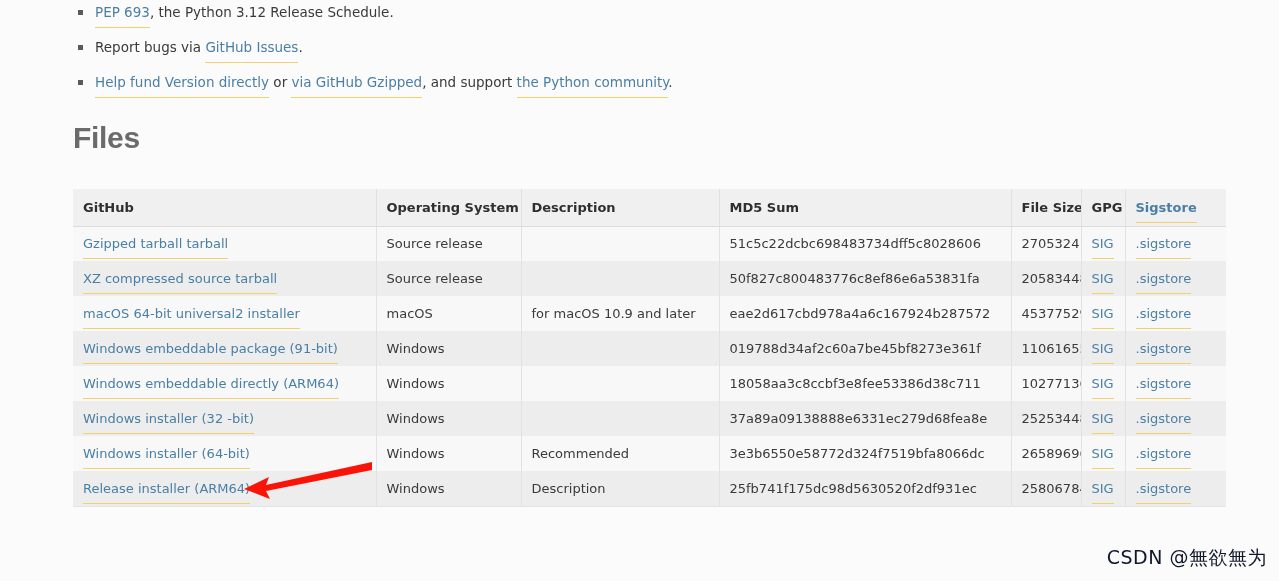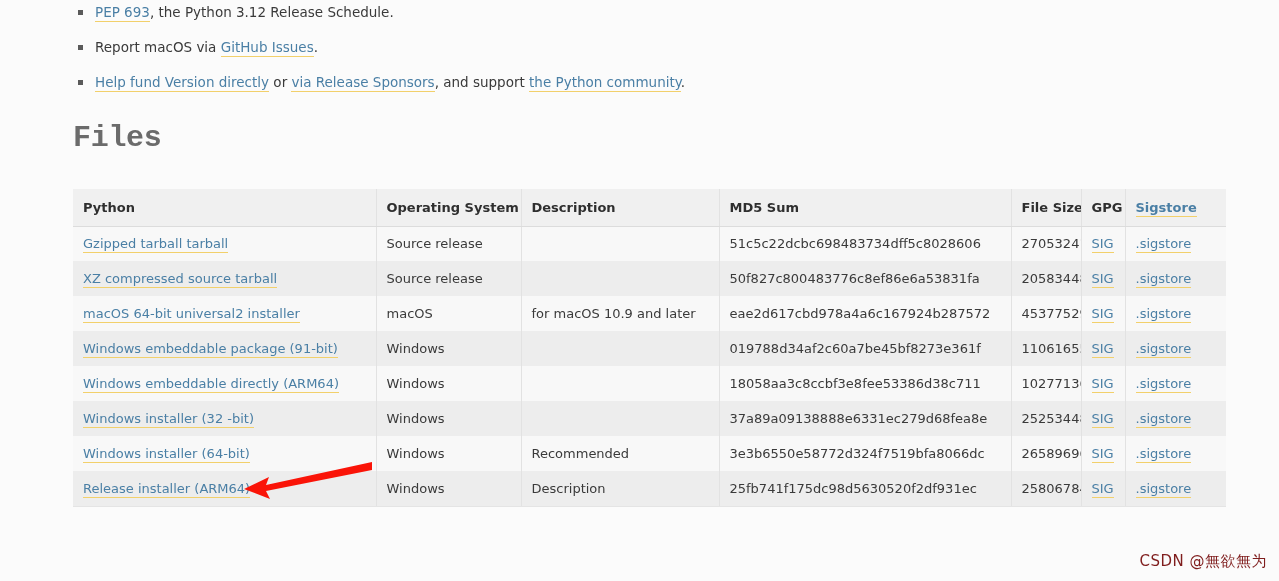--- a/index.html
+++ b/index.html
@@ -42,33 +42,33 @@
     top: 7px;
     width: 5px;
     height: 5px;
     background: #5a5a5a;
   }
 
   a.lnk {
     color: #4a7fa5;
     text-decoration: none;
     border-bottom: 1.5px solid #f2d06b;
-    padding-bottom: 1px;
+    padding-bottom: 7px;
   }
 
   
   .files-heading {
     position: absolute;
     left: 73px;
     top: 121px;
     font-size: 30px;
     font-weight: bold;
     color: #6b6b6b;
     letter-spacing: -0.3px;
-    font-family: Liberation Mono, monospace;
+    font-family: Liberation Sans, sans-serif;
   }
 
   
   .files-table-wrap {
     position: absolute;
     left: 73px;
     top: 189px;
     width: 1153px;
   }
   table.files {
@@ -121,51 +121,51 @@
     width: 136px;
     height: 46px;
     pointer-events: none;
   }
 
   
   .watermark {
     position: absolute;
     right: 12px;
     bottom: 10px;
-    font-size: 15px;
-    color: #7f1d1d;
+    font-size: 19px;
+    color: #0f172a;
     letter-spacing: 0.5px;
     white-space: nowrap;
   }
 </style>
 </head>
 <body>
 
 <ul class="bullet-list" id="bullet-list">
     <li><a class="lnk" href="#">PEP 693</a><span>, the Python 3.12 Release Schedule.</span></li>
-    <li><span>Report macOS via </span><a class="lnk" href="#">GitHub Issues</a><span>.</span></li>
-    <li><a class="lnk" href="#">Help fund Version directly</a><span> or </span><a class="lnk" href="#">via Release Sponsors</a><span>, and support </span><a class="lnk" href="#">the Python community</a><span>.</span></li>
+    <li><span>Report bugs via </span><a class="lnk" href="#">GitHub Issues</a><span>.</span></li>
+    <li><a class="lnk" href="#">Help fund Version directly</a><span> or </span><a class="lnk" href="#">via GitHub Gzipped</a><span>, and support </span><a class="lnk" href="#">the Python community</a><span>.</span></li>
   </ul>
 
 <div class="files-heading">Files</div>
 
 <div class="files-table-wrap">
   <table class="files">
     <colgroup>
       <col class="col-version">
         <col class="col-os">
         <col class="col-desc">
       <col class="col-md5">
         <col class="col-size">
         <col class="col-gpg">
         <col class="col-sig">
     </colgroup>
     <thead>
       <tr id="header-row">
-          <th>Python</th>
+          <th>GitHub</th>
           <th>Operating System</th>
           <th>Description</th>
           <th>MD5 Sum</th>
           <th>File Size</th>
           <th>GPG</th>
           <th><a class="lnk" href="#">Sigstore</a></th>
         </tr>
     </thead>
     <tbody id="table-body">
         <tr>

